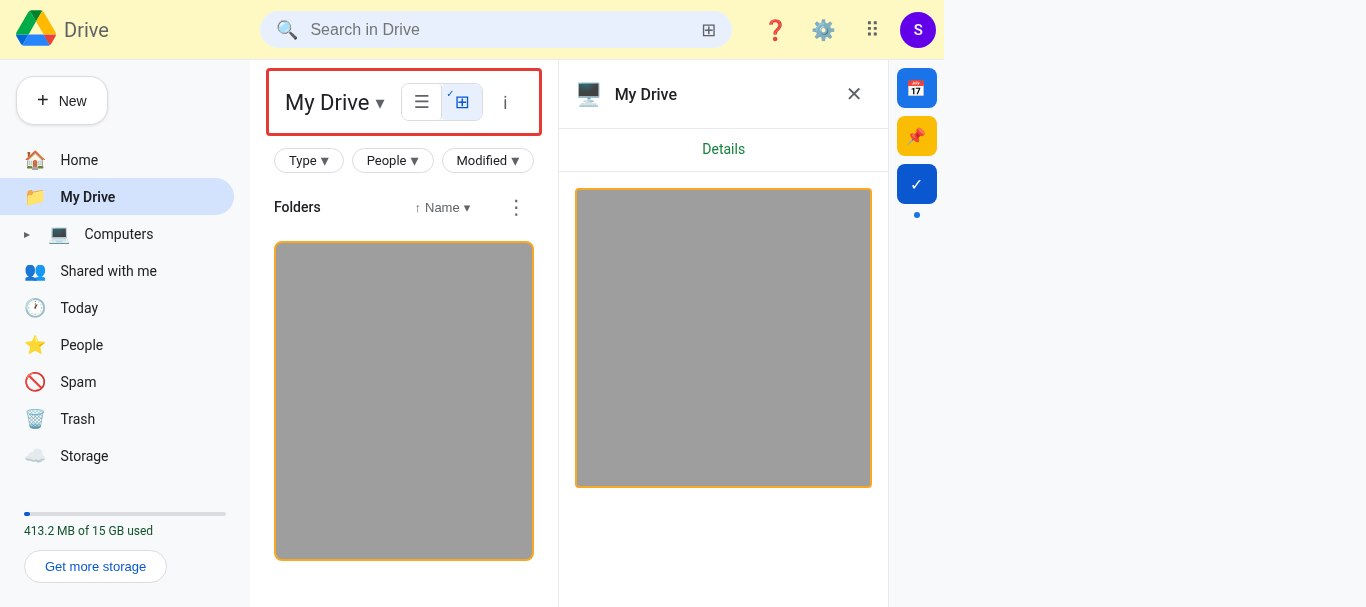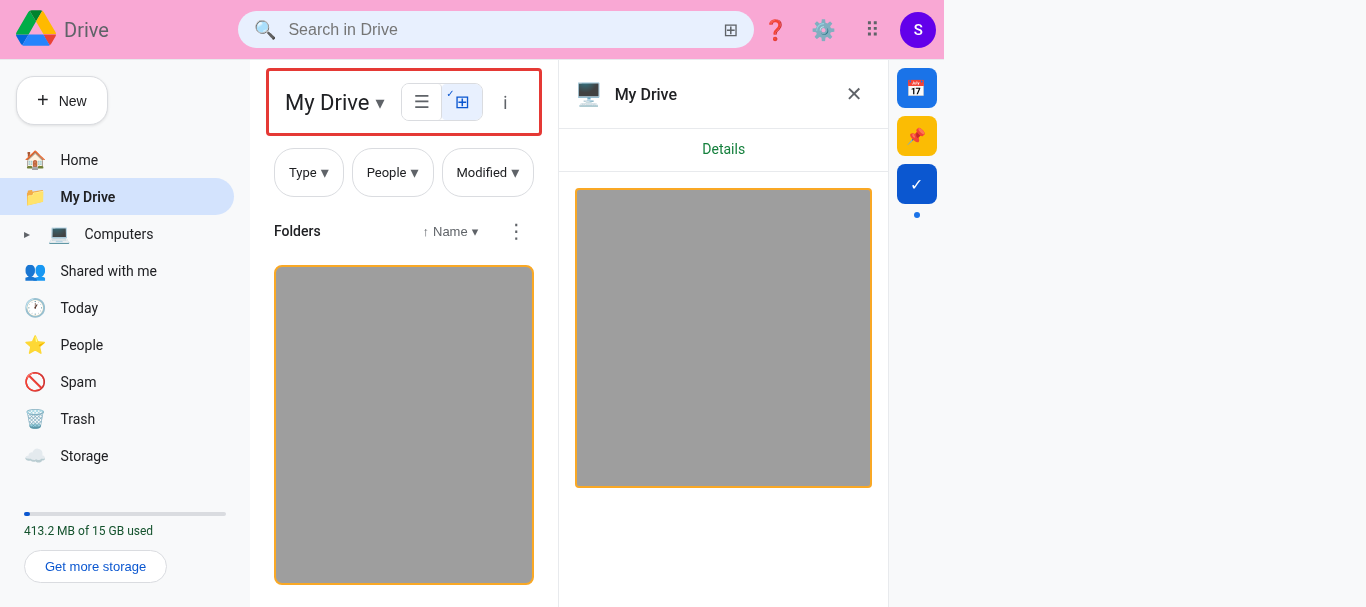--- a/index.html
+++ b/index.html
@@ -191,34 +191,34 @@
       display: flex;
       gap: 8px;
       padding: 8px 24px;
     }
     .filter-chip {
       display: flex;
       align-items: center;
       gap: 4px;
       border: 1px solid #dadce0;
       border-radius: 20px;
-      padding: 14px 14px;
+      padding: 2px 14px;
       background: #fff;
       cursor: pointer;
       font-size: 13px;
       color: #202124;
     }
     .filter-chip .chevron { font-size: 16px; color: #5f6368; }
 
     
     .folders-header {
       display: flex;
       align-items: center;
       padding: 8px 24px;
-      gap: 12px;
+      gap: 20px;
     }
     .folders-title { font-size: 14px; font-weight: 500; color: #202124; flex: 1; }
     .sort-btn {
       display: flex; align-items: center; gap: 4px;
       cursor: pointer; font-size: 13px; color: #5f6368;
       border: none; background: transparent; padding: 4px 8px; border-radius: 4px;
     }
     .more-btn {
       width: 36px; height: 36px; border-radius: 50%;
       display: flex; align-items: center; justify-content: center;
@@ -308,21 +308,21 @@
     .quick-icon.blue { background: #1a73e8; }
     .quick-icon.yellow { background: #fbbc04; }
     .quick-icon-dot {
       width: 8px; height: 8px; border-radius: 50%;
       background: #1a73e8; margin: 2px auto;
     }
 
     
     html, body { height: 607px; overflow: hidden; }
     .app-container { display: flex; flex-direction: column; height: 607px; }
-    .top-header { height: 60px; background: #f9a8d4; display: flex; align-items: center; padding: 0 8px 0 16px; gap: 2px; position: relative; z-index: 10; border-bottom: 1px solid #e8eaed; }
+    .top-header { height: 60px; background: #fef9c3; display: flex; align-items: center; padding: 0 8px 0 16px; gap: 24px; position: relative; z-index: 10; border-bottom: 1px solid #e8eaed; }
     .body-area { display: flex; flex: 1; overflow: hidden; }
   </style>
 </head>
 <body>
 
 <div class="app-container">
 
   <div class="top-header">
 
     <div class="logo-area">

